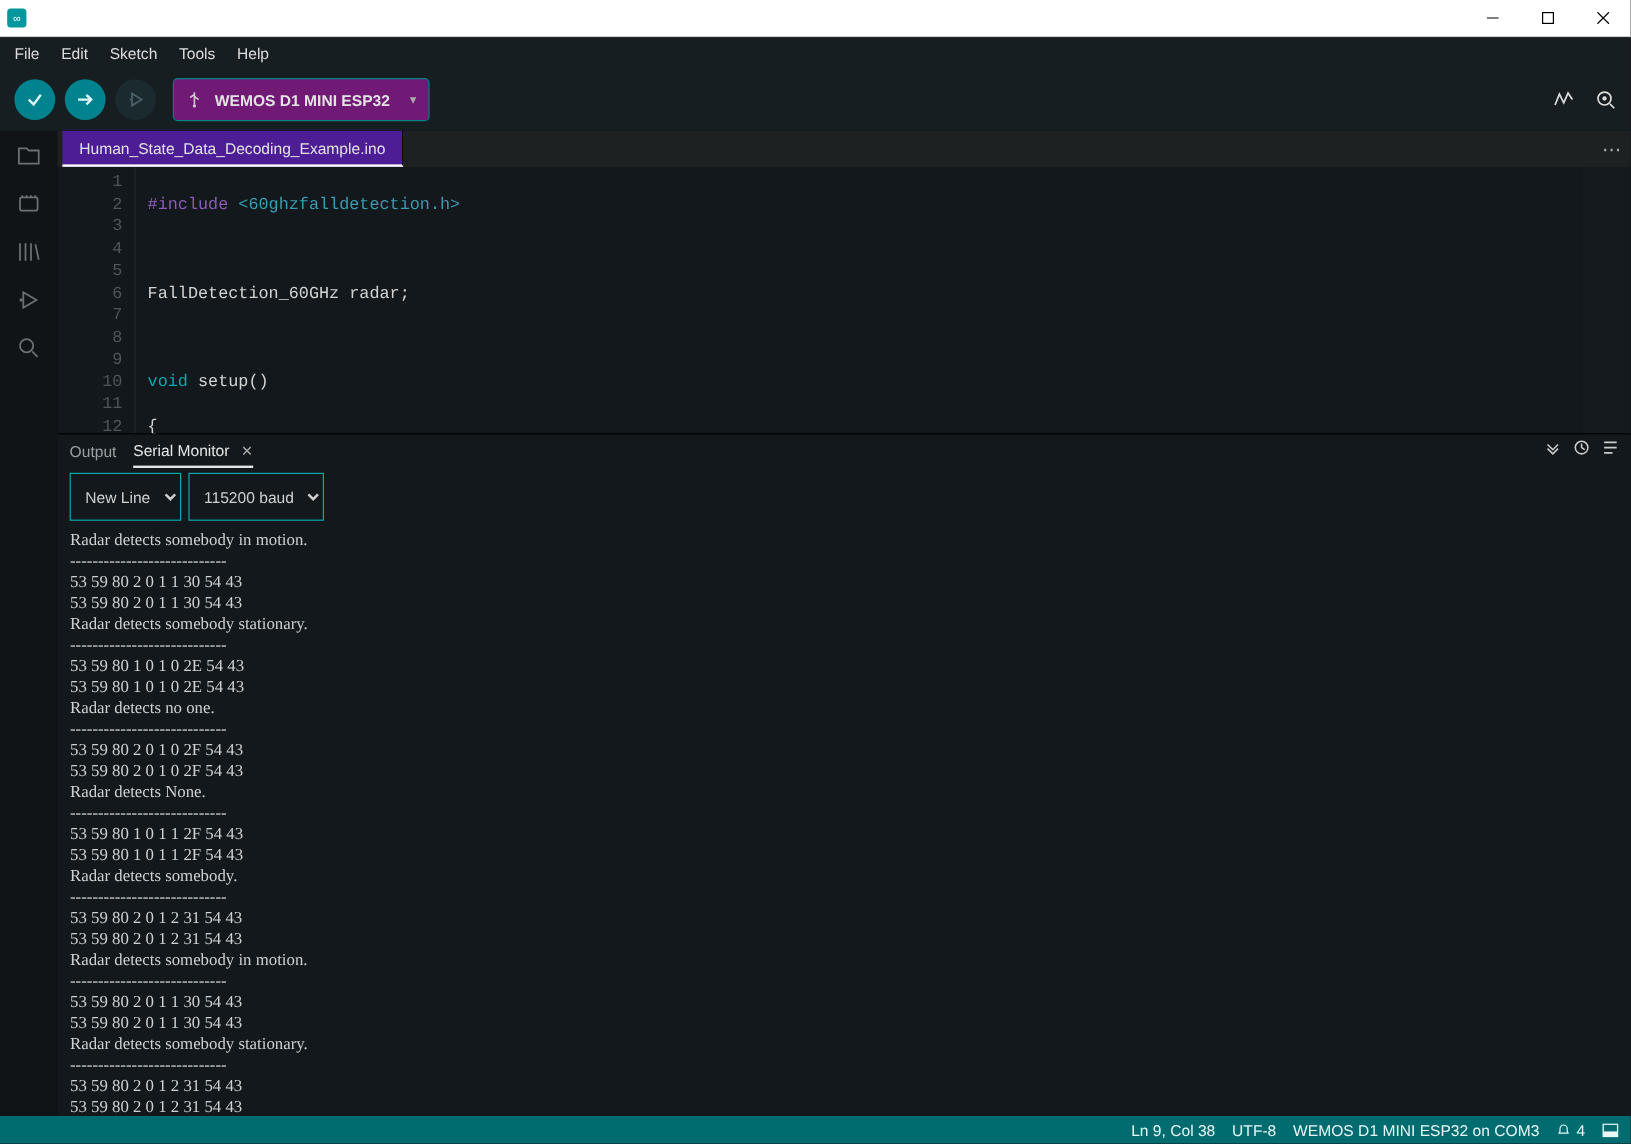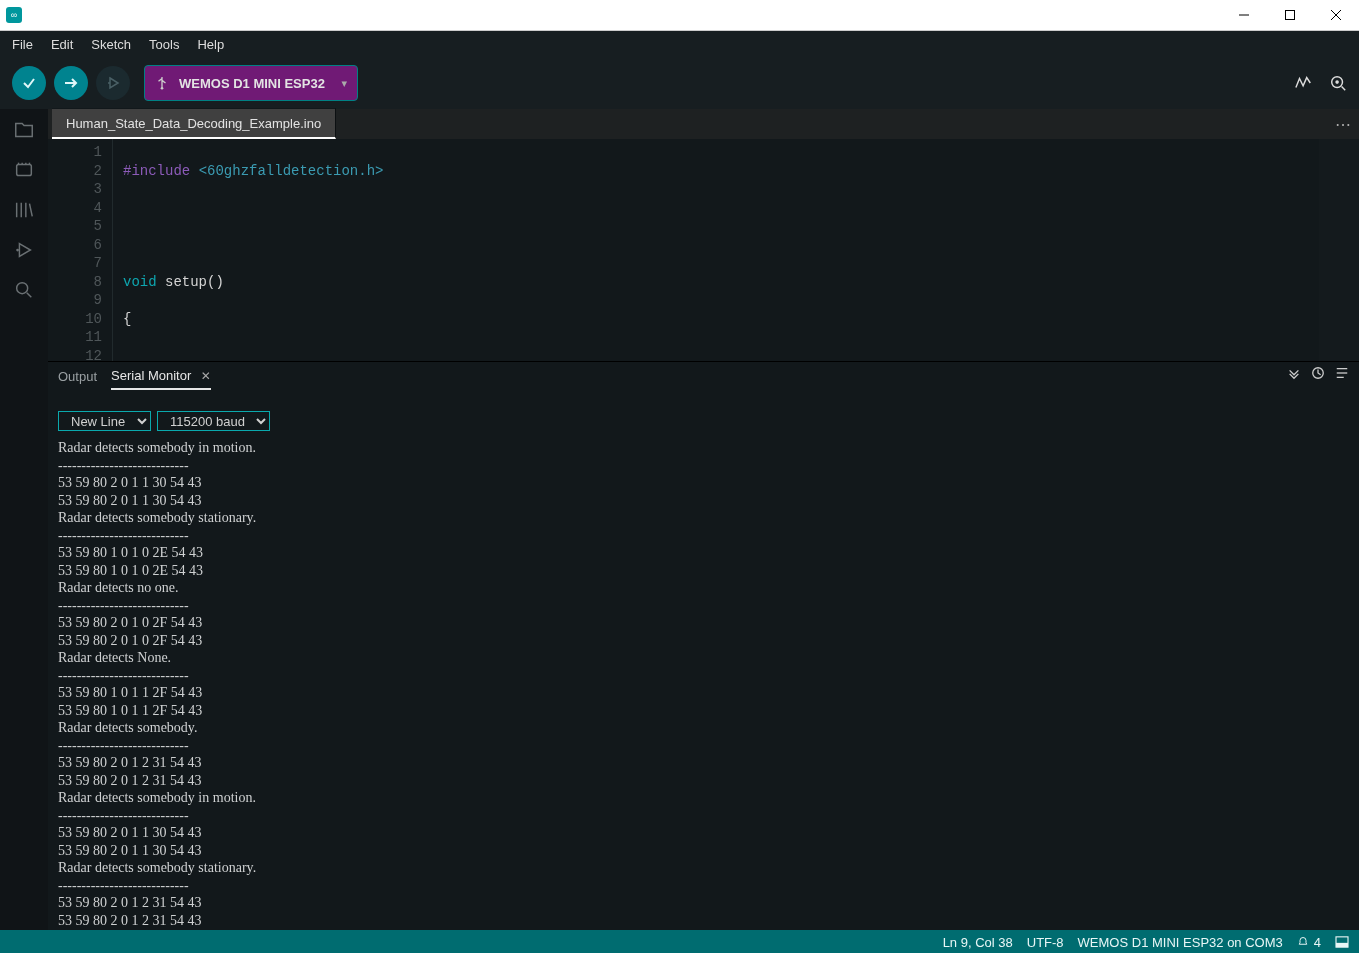--- a/index.html
+++ b/index.html
@@ -133,21 +133,21 @@
   .filetab {
     background:#12181b;
     color:#e2e2e2;
     height:28px;
     display:flex;align-items:center;
     padding:0 14px;
     border-top:1px solid #12181b;
     border-right:1px solid #0c1012;
     font-size:13px;
   }
-  .filetab.active { border-bottom:2px solid #ffffff; background:#404040; }
+  .filetab.active { border-bottom:2px solid #ffffff; background:#4c1d95; }
   .tabrow .dots {
     position:absolute; right:8px; top:6px; color:#aaa; font-size:16px;
   }
 
   .editor {
     flex: 0 0 222px;
     background:#12181b;
     display:flex;
     font-family: Consolas, "Courier New", monospace;
     font-size:14px;
@@ -217,27 +217,26 @@
     height:26px;
     background:#0e1315;
     border:1px solid #0aa9ad;
     color:#c0c0c0;
     padding:0 8px;
     font-size:13px;
     outline:none;
   }
   .serial-input::placeholder { color:#7a7f82; }
   .serial-select {
-    height:20px;
+    height:40px;
     background:#12181b;
     border:1px solid #0aa9ad;
     color:#d0d0d0;
     font-size:13px;
     padding:0 8px;
-    margin-top:17px;
   }
 
   .serial-output {
     flex:1;
     overflow:auto;
     padding: 2px 10px 6px 10px;
     font-family: Liberation Serif, serif;
     font-size:14px;
     line-height:17.5px;
     white-space:pre;
@@ -398,20 +397,21 @@
         <div>7</div>
         <div>8</div>
         <div>9</div>
         <div>10</div>
         <div>11</div>
         <div>12</div>
       </div>
       <div class="codearea">
 <div class="line"><span class="tok-preproc">#include </span><span class="tok-header">&lt;60ghzfalldetection.h&gt;</span></div>
 <div class="line"></div>
+<div class="line"><span class="tok-ident">FallDetection_60GHz</span><span class="tok-ident"> radar</span><span class="tok-punc">;</span></div>
 <div class="line"></div>
 <div class="line"><span class="tok-keyword">void</span><span class="tok-func"> setup()</span></div>
 <div class="line"><span class="tok-punc">{</span></div>
 
 
 
 
 
 
         <div class="minimap"></div>

